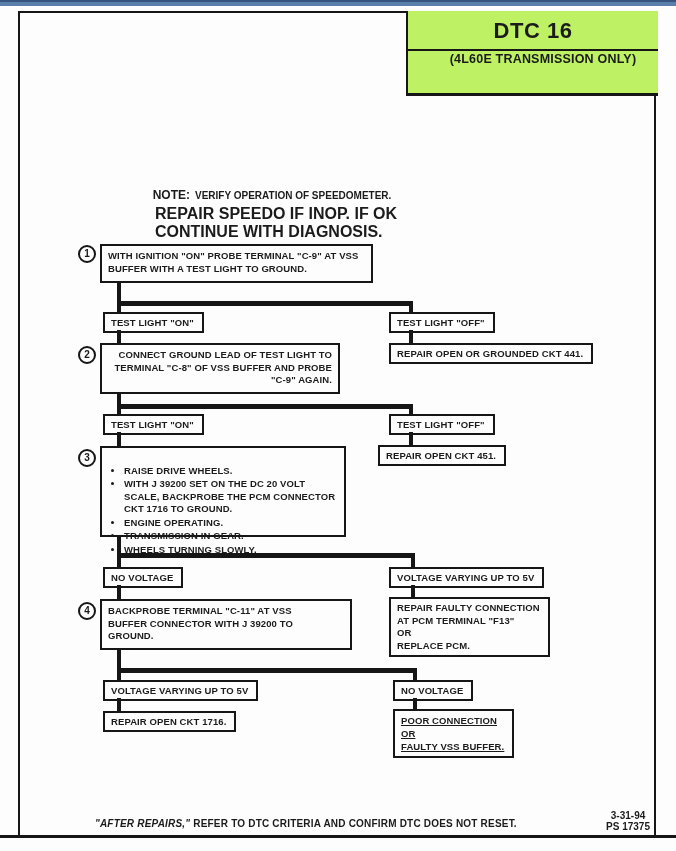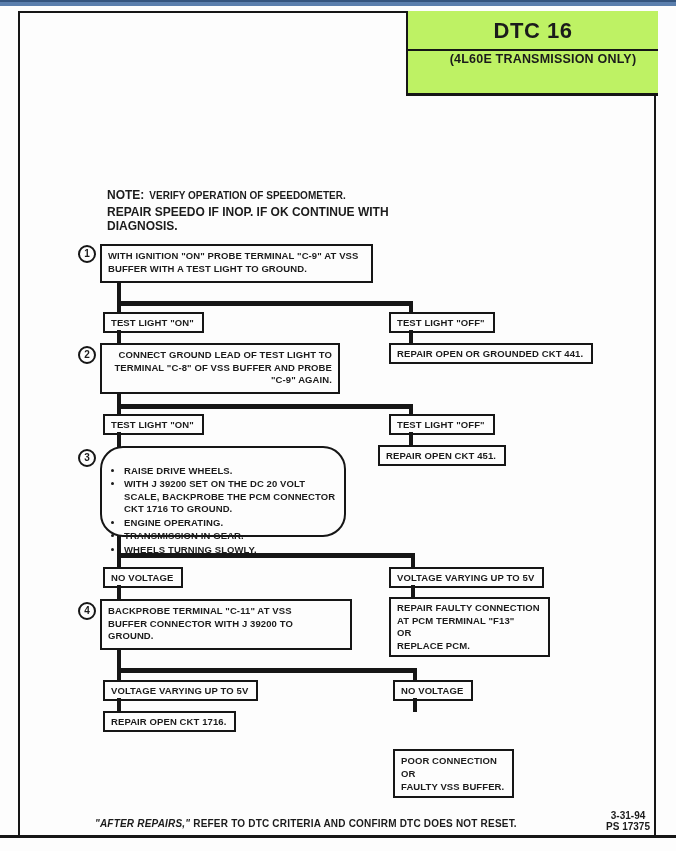--- a/index.html
+++ b/index.html
@@ -13,23 +13,23 @@
   .page-border{left:18px;top:11px;width:638px;height:826px;border:2px solid #161616;box-sizing:border-box;background:transparent;}
   .bottom-rule{left:0;top:835px;width:676px;height:3px;background:#161616;}
 
   .title-block{left:406px;top:11px;width:252px;height:85px;border-left:2px solid #161616;border-bottom:3px solid #161616;box-sizing:border-box;text-align:center;background:#bef264;}
   .dtc-title{font-size:22px;font-weight:700;letter-spacing:0.5px;padding-top:7px;}
   .title-divider{width:100%;height:2px;background:#161616;margin-top:5px;}
   .fault-title{font-size:15px;font-weight:700;margin-top:5px;letter-spacing:0.3px;}
   .fault-subtitle{font-size:12.5px;font-weight:700;margin-top:1px;letter-spacing:0.2px;padding-left:20px;}
 
   .note{left:107px;top:188px;width:330px;font-weight:700;}
-  .note-line1{font-size:10px;}
+  .note-line1{font-size:10px;text-align:center;}
   .note-label{font-size:12px;margin-right:5px;}
-  .note-line2{font-size:12px;margin-top:3px;}
+  .note-line2{font-size:16px;margin-top:3px;margin-left:48px;}
 
   .step-circle{width:18px;height:18px;border:2px solid #161616;border-radius:50%;box-sizing:border-box;
     font-size:10px;font-weight:700;text-align:center;line-height:14px;background:#fdfdfd;}
 
   .fbox{border:2px solid #161616;box-sizing:border-box;background:#fdfdfd;
     font-size:9.5px;font-weight:700;line-height:12.5px;padding:4px 6px;white-space:pre-line;letter-spacing:0.1px;}
   .sbox{border:2px solid #161616;box-sizing:border-box;background:#fdfdfd;display:inline-block;
     font-size:9.5px;font-weight:700;line-height:11px;padding:3px 8px 3px 6px;white-space:pre-line;letter-spacing:0.1px;}
 
   .bullets{margin:0;padding:0 0 0 16px;list-style:disc;}
@@ -88,21 +88,21 @@
 
 <div class="abs sbox" style="left:103px;top:414px;">TEST LIGHT "ON"</div>
 <div class="abs sbox" style="left:389px;top:414px;">TEST LIGHT "OFF"</div>
 
 <div class="abs vline" style="left:117px;top:432px;height:15px;"></div>
 <div class="abs vline" style="left:409px;top:432px;height:14px;"></div>
 
 <div class="abs sbox" style="left:378px;top:445px;text-align:center;">REPAIR OPEN CKT 451.</div>
 
 <div class="abs step-circle" style="left:78px;top:449px;">3</div>
-<div class="abs fbox" style="left:100px;top:446px;width:246px;height:91px;border-radius:23px;">
+<div class="abs fbox" style="left:100px;top:446px;width:246px;height:91px;">
   <ul class="bullets"><li>RAISE DRIVE WHEELS.</li><li>WITH J 39200 SET ON THE DC 20 VOLT
 SCALE, BACKPROBE THE PCM CONNECTOR
 CKT 1716 TO GROUND.</li><li>ENGINE OPERATING.</li><li>TRANSMISSION IN GEAR.</li><li>WHEELS TURNING SLOWLY.</li></ul>
 </div>
 
 <div class="abs vline" style="left:117px;top:536px;height:32px;"></div>
 <div class="abs hline" style="left:117px;top:553px;width:298px;"></div>
 <div class="abs vline" style="left:411px;top:555px;height:13px;"></div>
 
 <div class="abs sbox" style="left:103px;top:567px;">NO VOLTAGE</div>
@@ -125,21 +125,21 @@
 <div class="abs hline" style="left:117px;top:668px;width:300px;"></div>
 <div class="abs vline" style="left:413px;top:670px;height:11px;"></div>
 
 <div class="abs sbox" style="left:103px;top:680px;">VOLTAGE VARYING UP TO 5V</div>
 <div class="abs sbox" style="left:393px;top:680px;">NO VOLTAGE</div>
 
 <div class="abs vline" style="left:117px;top:698px;height:14px;"></div>
 <div class="abs vline" style="left:413px;top:698px;height:14px;"></div>
 
 <div class="abs sbox" style="left:103px;top:711px;">REPAIR OPEN CKT 1716.</div>
-<div class="abs sbox" style="left:393px;top:749px;line-height:13px;">POOR CONNECTION
+<div class="abs sbox" style="left:393px;top:709px;line-height:13px;text-decoration:underline;">POOR CONNECTION
 OR
 FAULTY VSS BUFFER.</div>
 
 <div class="abs footer-text">
   <span class="footer-italic">"AFTER REPAIRS,"</span><span> REFER TO DTC CRITERIA AND CONFIRM DTC DOES NOT RESET.</span>
 </div>
 <div class="abs footer-right">
   <div>3-31-94</div>
   <div>PS 17375</div>
 </div>

